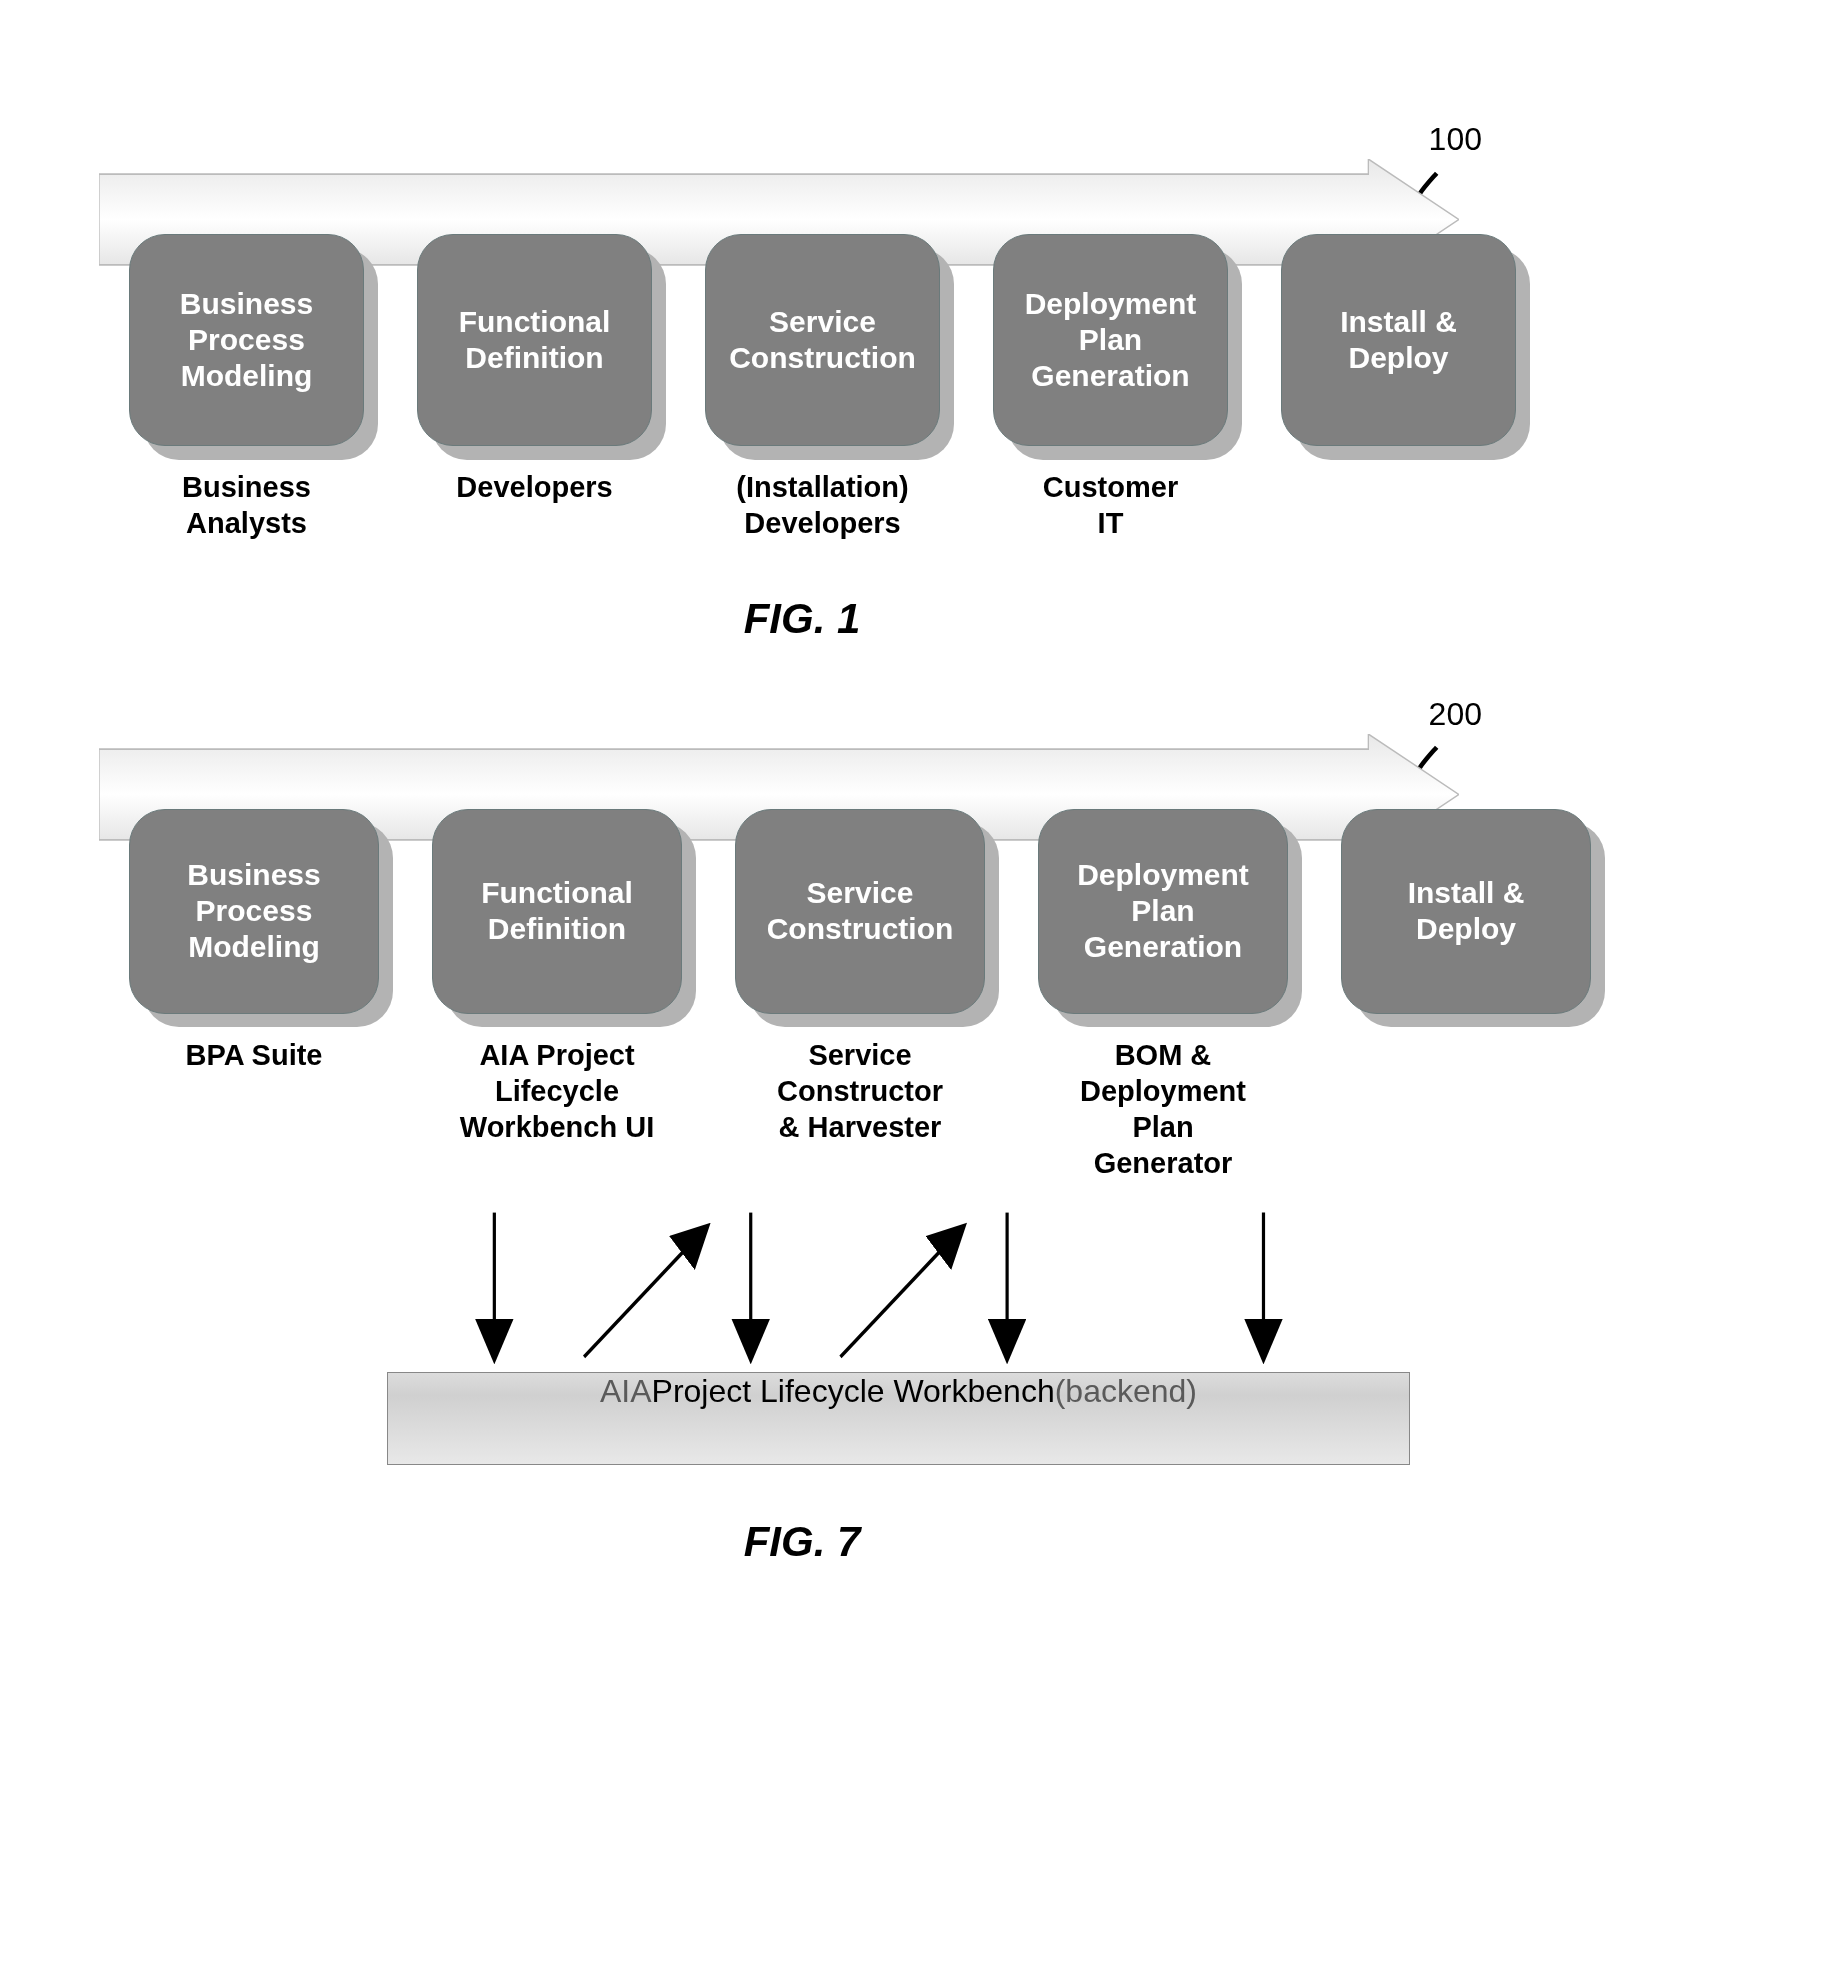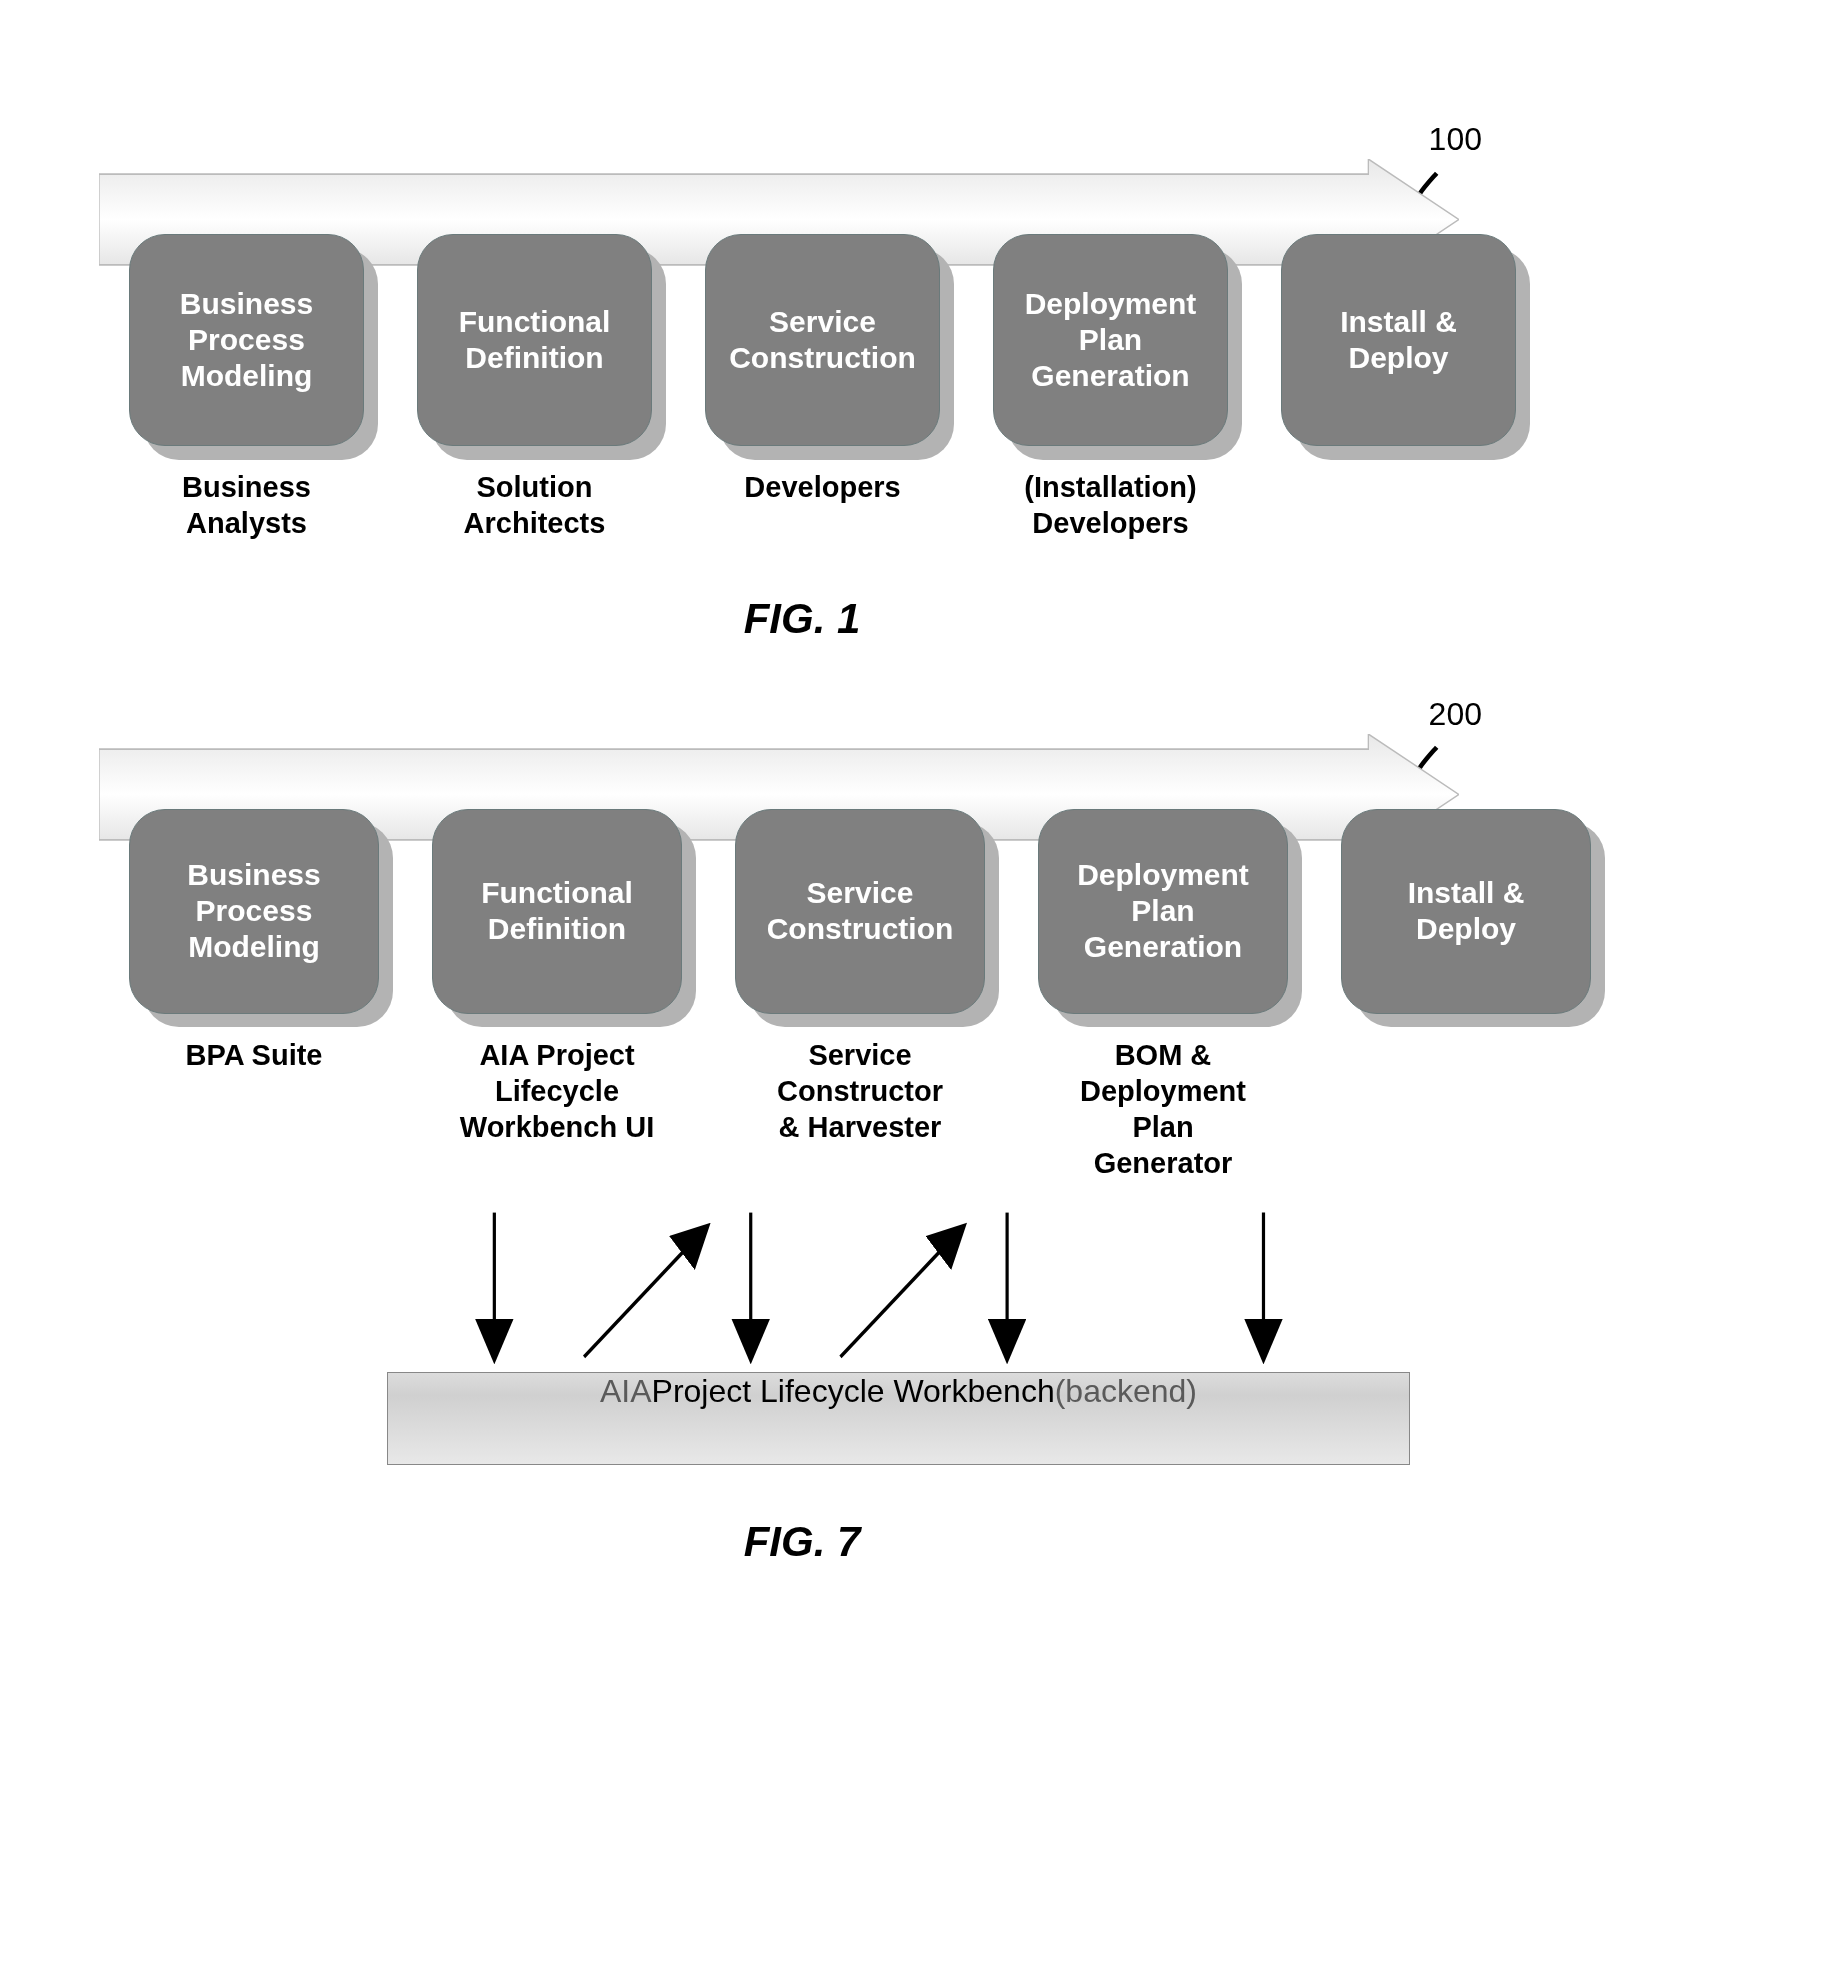--- a/index.html
+++ b/index.html
@@ -189,23 +189,23 @@
       <div class="boxwrap">
         <div class="shadow"></div>
         <div class="box">
             <div class="boxtxt">Install &amp;<br>Deploy</div>
           </div>
       </div>
     </div>
 
     <div class="caprow">
       <div class="cap">Business<br>Analysts</div>
-      <div class="cap">Solution<br>Architects</div>
       <div class="cap">Developers</div>
       <div class="cap">(Installation)<br>Developers</div>
+      <div class="cap">Customer<br>IT</div>
     </div>
 
     <div class="figlabel">FIG. 1</div>
   </div>
 
   <div class="figwrap fig2">
     <div class="refnum">200</div>
     <svg class="curl" viewBox="0 0 90 140">
       <path d="M75 8 C60 25 45 40 42 62 C39 85 52 100 58 112" fill="none" stroke="#000" stroke-width="6"></path>
       <path d="M58 112 L44 98 M58 112 L74 102" fill="none" stroke="#000" stroke-width="6"></path>

